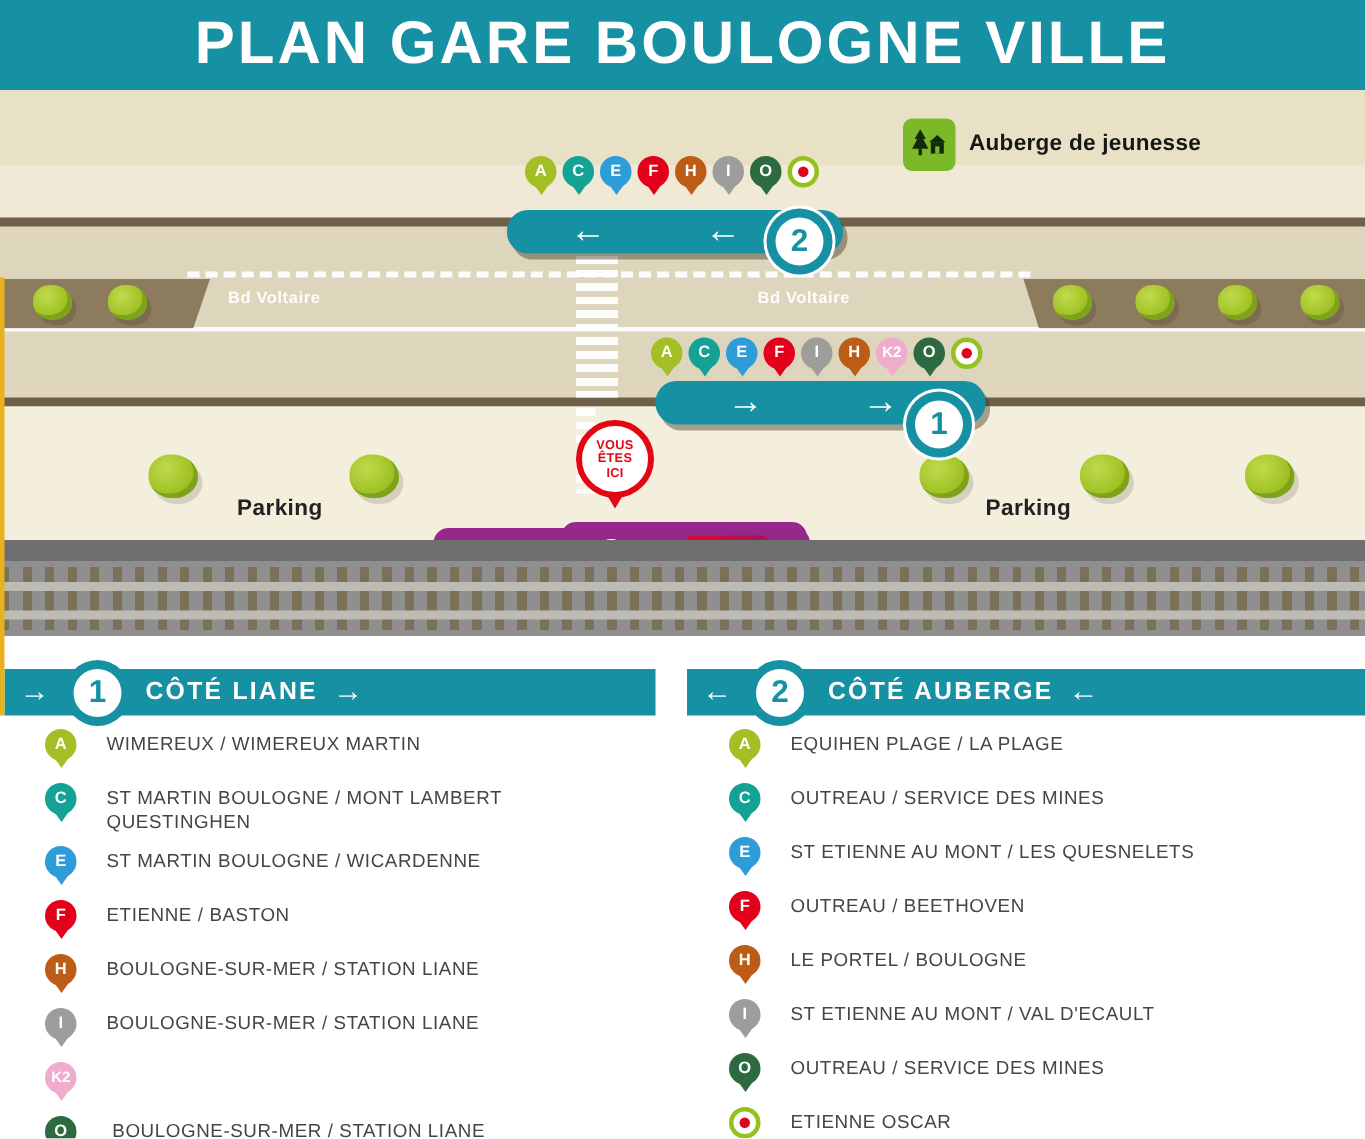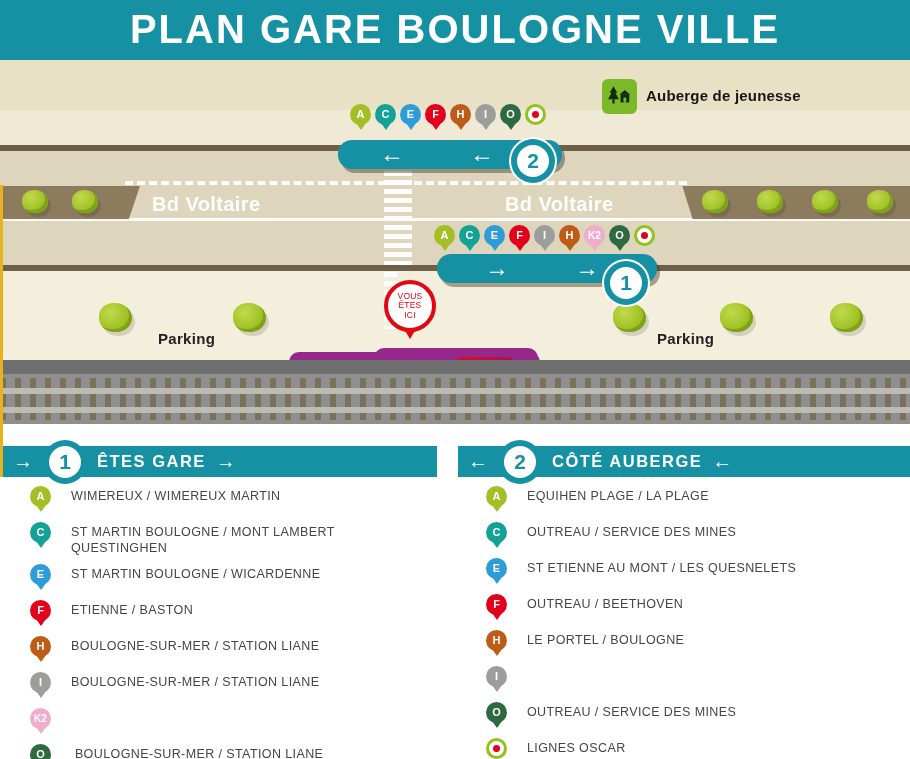--- a/index.html
+++ b/index.html
@@ -17,21 +17,21 @@
   .band-light{position:absolute;left:0;top:50px;width:910px;height:40px;background:var(--beige_light);}
   .road{position:absolute;left:0;top:90px;width:910px;height:118px;background:var(--road);}
   .curb{position:absolute;left:0;width:910px;height:6px;background:var(--curb);}
   .curb.top{top:85px}.curb.bottom{top:205px}
   .parking-area{position:absolute;left:0;top:211px;width:910px;height:89px;background:var(--parking_bg);}
   .dash-line{position:absolute;left:125px;top:121px;width:562px;border-top:4px dashed #fff;opacity:.95;}
   .solid-line{position:absolute;left:0;top:158px;width:910px;height:3px;background:#fff;opacity:.9;}
   .median{position:absolute;top:126px;height:33px;background:var(--median);}
   .median.left{left:0;width:140px;clip-path:polygon(0 0,100% 0,92% 100%,0 100%);}
   .median.right{left:680px;width:230px;clip-path:polygon(1% 0,100% 0,100% 100%,5.5% 100%);}
-  .street-label{position:absolute;top:133px;color:#fff;font-size:20px;font-weight:bold;letter-spacing:.4px;opacity:.95;}
+  .street-label{position:absolute;top:133px;color:#fff;font-size:11px;font-weight:bold;letter-spacing:.4px;opacity:.95;}
   .crosswalk{position:absolute;background:repeating-linear-gradient(180deg,#fff 0 5px,rgba(0,0,0,0) 5px 9px);opacity:.95;}
   .crosswalk.main{left:384px;top:93px;width:28px;height:112px;}
   .crosswalk.lower{left:384px;top:212px;width:13px;height:57px;}
   .parking-label{position:absolute;top:270px;color:#222;font-size:15px;font-weight:bold;letter-spacing:.3px;}
 
   
   .pins{position:absolute;display:flex;gap:4px;}
   .pins.row2{left:350px;top:44px;}
   .pins.row1{left:434px;top:165px;}
   .pin{position:relative;display:inline-block;width:21px;height:28px;flex:0 0 auto;}
@@ -78,21 +78,21 @@
         background:var(--purple);display:flex;align-items:center;justify-content:center;gap:9px;margin-top:20px;}
   .gare-label{color:#fff;font-size:21px;letter-spacing:.5px;}
   .sncf{width:56px;height:23px;border-radius:5px;background:linear-gradient(100deg,#d40c2c 20%,#a01262);
         display:flex;align-items:center;justify-content:center;}
   .sncf span{color:#fff;font-style:italic;font-weight:bold;font-size:14px;letter-spacing:.5px;transform:skewX(-6deg);}
 
   
   .yai{position:absolute;left:384px;top:220px;width:52px;height:52px;z-index:6;}
   .yai .circle{position:absolute;left:0;top:0;width:52px;height:52px;border-radius:50%;background:#fff;
         border:4px solid var(--red);display:flex;flex-direction:column;align-items:center;justify-content:center;}
-  .yai .circle span{color:var(--red);font-weight:normal;font-size:8.5px;line-height:9.5px;letter-spacing:.2px;}
+  .yai .circle span{color:var(--red);font-weight:bold;font-size:8.5px;line-height:9.5px;letter-spacing:.2px;}
   .yai .tail{position:absolute;left:20px;top:49px;width:0;height:0;border-left:6px solid transparent;
         border-right:6px solid transparent;border-top:10px solid var(--red);}
 
   
   .rail-dark{position:absolute;left:0;top:300px;width:910px;height:14px;background:var(--rail_dark);}
   .rail-bed{position:absolute;left:0;top:314px;width:910px;height:50px;background:var(--rail_bed);}
   .rail-ties{position:absolute;left:0;top:4px;width:910px;height:42px;
         background:repeating-linear-gradient(90deg,var(--rail_tie) 0 6px,rgba(0,0,0,0) 6px 15px);}
   .rail-bar{position:absolute;left:0;width:910px;height:6px;background:var(--rail);}
   .rail-bar.r1{top:14px}.rail-bar.r2{top:33px}
@@ -285,21 +285,21 @@
     </div>
   </div>
 
   <div class="edge-strip"></div>
 
   <div class="leg-bar s1">
     <span class="arrow">→</span>
     <span class="num-circle">
       <span class="disk">1</span>
     </span>
-    <span class="leg-title">ÊTES GARE</span>
+    <span class="leg-title">CÔTÉ LIANE</span>
     <span class="arrow">→</span>
   </div>
   <div class="leg-bar s2">
     <span class="arrow">←</span>
     <span class="num-circle">
       <span class="disk">2</span>
     </span>
     <span class="leg-title">CÔTÉ AUBERGE</span>
     <span class="arrow">←</span>
   </div>
@@ -394,30 +394,31 @@
           <span class="pc">H</span>
           <span class="pt"></span>
         </span>
         <span class="leg-text">LE PORTEL / BOULOGNE</span>
       </div>
       <div class="leg-row">
         <span class="pin" style="--c: #9d9d9c;">
           <span class="pc">I</span>
           <span class="pt"></span>
         </span>
+        <span class="leg-text">ST ETIENNE AU MONT / VAL D'ECAULT</span>
       </div>
       <div class="leg-row">
         <span class="pin" style="--c: #2d6a3f;">
           <span class="pc">O</span>
           <span class="pt"></span>
         </span>
         <span class="leg-text">OUTREAU / SERVICE DES MINES</span>
       </div>
       <div class="leg-row">
         <span class="pin oscar" style="--ring: #94c11e; --dot: #e2001a;">
           <span class="pc"></span>
           <span class="pt"></span>
         </span>
-        <span class="leg-text">LIGNES OSCAR</span>
+        <span class="leg-text">ETIENNE OSCAR</span>
       </div>
     </div>
 
 </div>
 
 </body></html>

